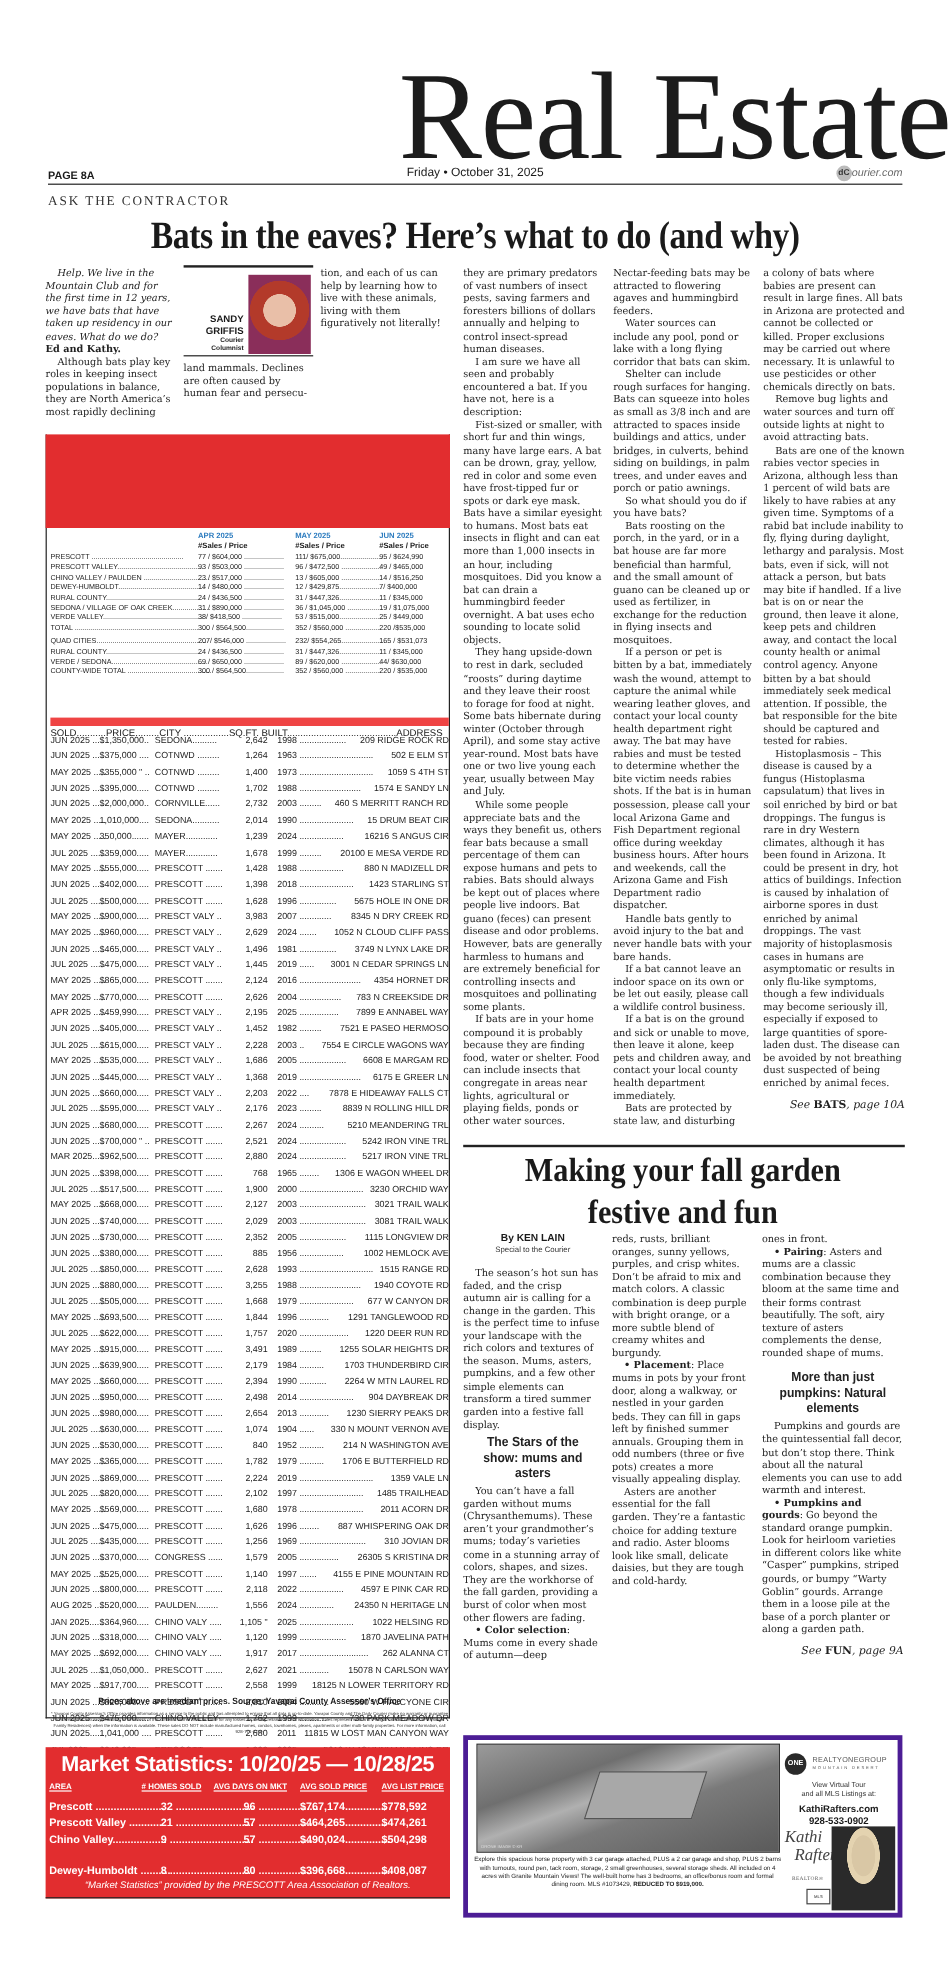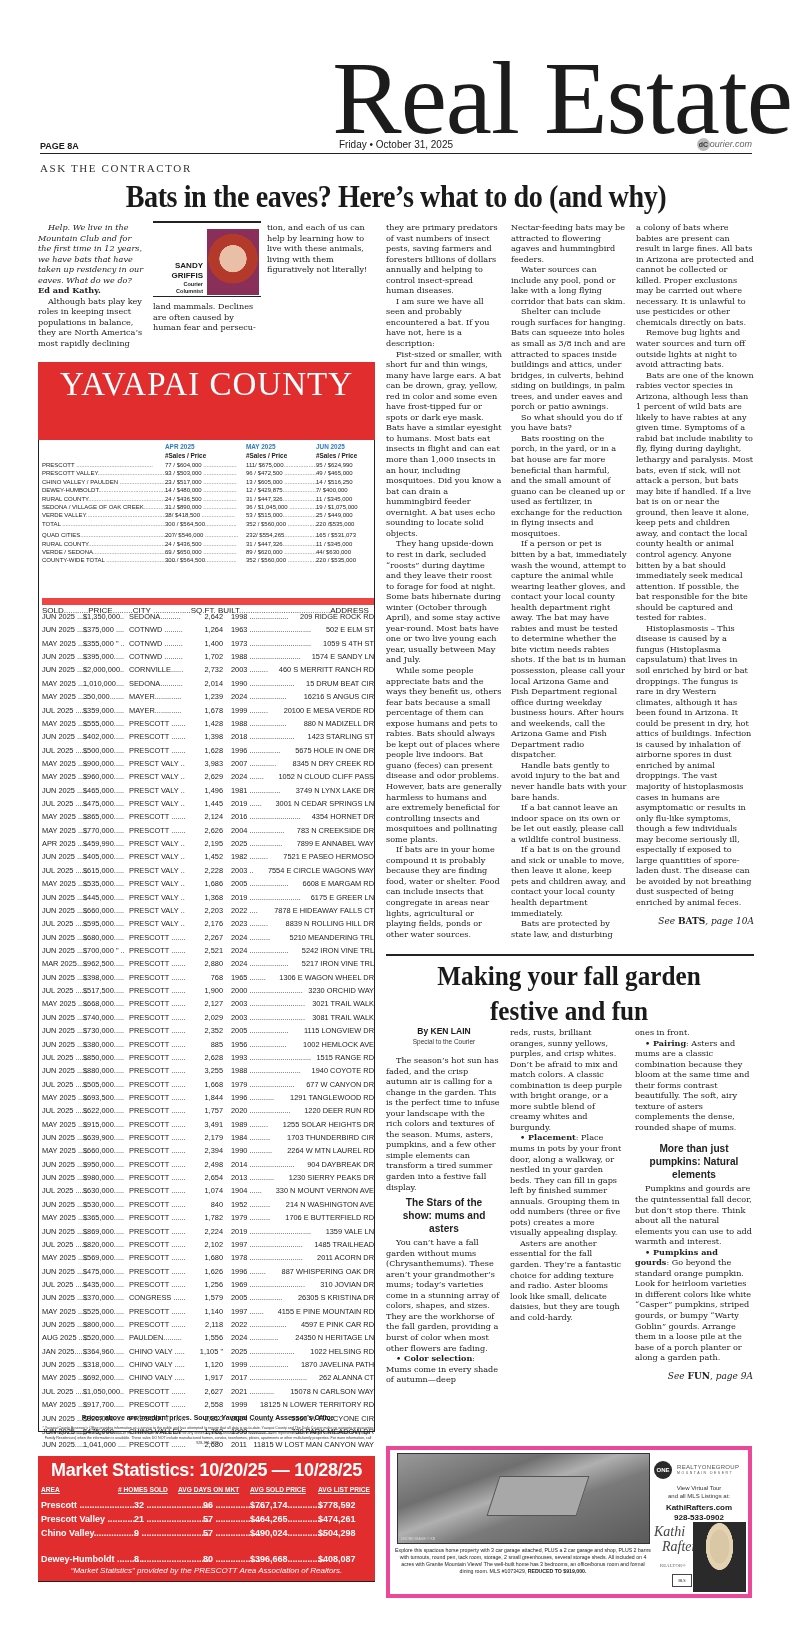--- a/index.html
+++ b/index.html
@@ -67,21 +67,21 @@
 
   .rule-h { position: absolute; height: 1.5px; background: #222; }
 
   .garden-title { position: absolute; left: 386px; top: 958px; width: 366px; text-align: center; font-family: "Liberation Serif", serif; font-weight: bold; font-size: 28px; line-height: 35px; transform: scaleX(0.9); }
   .byline { position: absolute; left: 386px; top: 1026px; width: 116px; text-align: center; font-family: "Liberation Sans", sans-serif; }
   .byline .by { font-size: 8.5px; font-weight: bold; line-height: 11px; }
   .byline .sp { font-size: 6.5px; line-height: 9px; color: #333; }
   .subhead { font-family: "Liberation Sans", sans-serif; font-weight: bold; font-size: 11px; line-height: 13px; text-align: center; text-indent: 0 !important; padding: 4px 0 2px; transform: scaleX(0.92); }
   .seefun { text-align: right; font-style: italic; font-size: 9px; text-indent: 0 !important; padding-top: 8px; }
 
-  .ad { position: absolute; left: 386px; top: 1446px; width: 366px; height: 152px; background: #ec4899; }
+  .ad { position: absolute; left: 386px; top: 1446px; width: 366px; height: 152px; background: #4c1d95; }
   .ad-inner { position: absolute; left: 4px; top: 4px; width: 358px; height: 144px; background: #fff; }
   .ad-photo { position: absolute; left: 7px; top: 3px; width: 253px; height: 91px; border: 1px solid #333;
     background: linear-gradient(160deg, #9a9a9a 0%, #6f6f6f 30%, #b0b0b0 45%, #7a7a7a 60%, #5a5a5a 100%); }
   .ad-photo .roof { position: absolute; left: 95px; top: 22px; width: 90px; height: 40px; background: #a8a8a8; transform: skewX(-18deg); border: 1px solid #555; }
   .ad-photo .wm { position: absolute; left: 3px; bottom: 2px; font-family: "Liberation Sans", sans-serif; font-size: 3.5px; color: #ddd; }
   .ad-copy { position: absolute; left: 4px; top: 97px; width: 258px; text-align: center; font-family: "Liberation Sans", sans-serif; font-size: 5.2px; line-height: 7px; color: #222; }
   .ad-logo { position: absolute; left: 264px; top: 9px; }
   .ad-logo .one { display: inline-block; width: 18px; height: 18px; border-radius: 50%; background: #2a2a2a; color: #fff; font-family: "Liberation Sans", sans-serif; font-weight: bold; font-size: 6px; text-align: center; line-height: 18px; vertical-align: middle; }
   .ad-logo .brand { display: inline-block; vertical-align: middle; font-family: "Liberation Sans", sans-serif; font-size: 6px; color: #555; line-height: 6px; letter-spacing: 0.3px; }
   .ad-logo .brand small { display: block; font-size: 3.5px; letter-spacing: 1.5px; }
@@ -152,21 +152,20 @@
   <p>Remove bug lights and water sources and turn off outside lights at night to avoid attracting bats.</p>
   <p>Bats are one of the known rabies vector species in Arizona, although less than 1 percent of wild bats are likely to have rabies at any given time. Symptoms of a rabid bat include inability to fly, flying during daylight, lethargy and paralysis. Most bats, even if sick, will not attack a person, but bats may bite if handled. If a live bat is on or near the ground, then leave it alone, keep pets and children away, and contact the local county health or animal control agency. Anyone bitten by a bat should immediately seek medical attention. If possible, the bat responsible for the bite should be captured and tested for rabies.</p>
   <p>Histoplasmosis – This disease is caused by a fungus (Histoplasma capsulatum) that lives in soil enriched by bird or bat droppings. The fungus is rare in dry Western climates, although it has been found in Arizona. It could be present in dry, hot attics of buildings. Infection is caused by inhalation of airborne spores in dust enriched by animal droppings. The vast majority of histoplasmosis cases in humans are asymptomatic or results in only flu-like symptoms, though a few individuals may become seriously ill, especially if exposed to large quantities of spore-laden dust. The disease can be avoided by not breathing dust suspected of being enriched by animal feces.</p>
   <p class="seefun"><span>See</span> <b style="font-style:normal">BATS</b><span>, page 10A</span></p>
 </div>
 
 <div class="rule-h" style="left:386px; top:954px; width:368px;"></div>
 
 <div class="sales-box"></div>
 <div class="sales-banner">
-  <div class="l1">YAVAPAI COUNTY</div>
 </div>
 
 <div class="summary">
   <div class="hdr">
     <span class="c1">APR 2025</span>
     <span class="c2">MAY 2025</span>
     <span class="c3">JUN 2025</span>
   </div>
   <div class="sub">
     <span class="c1">#Sales / Price</span>

